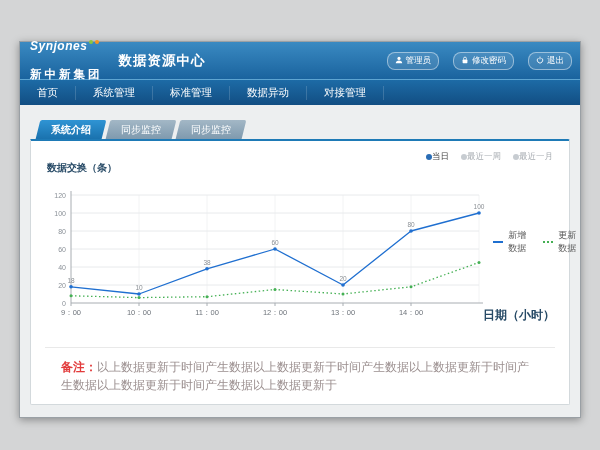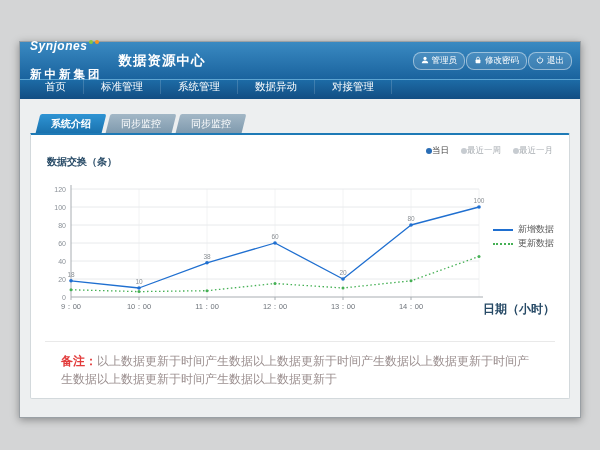--- a/index.html
+++ b/index.html
@@ -10,27 +10,27 @@
             background:#edeff0; border:1px solid #9aa0a5; box-shadow:0 2px 8px rgba(0,0,0,.35); }
 
   
   .hdr { height:37px; background:linear-gradient(#3a8ac2,#1a639e); display:flex; align-items:center; padding:0 8px 0 10px; }
   .brand-row { line-height:12px; }
   .brand { color:#fff; font-weight:bold; font-style:italic; font-size:12px; letter-spacing:.5px; }
   .ldot { display:inline-block; width:4px; height:4px; border-radius:50%; margin-left:2px; vertical-align:top; margin-top:1px; }
   .ldot.g { background:#8dc63f; } .ldot.o { background:#f7941d; }
   .company { color:#fff; font-weight:bold; font-size:11.5px; letter-spacing:3px; margin-top:15px; }
   .app-title { color:#fff; font-size:13.5px; font-weight:bold; margin-left:16px; margin-top:0; letter-spacing:1px; }
-  .hdr-actions { margin-left:auto; display:flex; gap:1px; align-items:center; }
+  .hdr-actions { margin-left:auto; display:flex; gap:14px; align-items:center; }
   .hbtn { display:flex; align-items:center; gap:3px; background:rgba(255,255,255,.12); border:1px solid rgba(255,255,255,.45);
           color:#fff; font-size:8.5px; padding:2px 7px; border-radius:8px; font-family:inherit; cursor:pointer; }
   .hbtn svg { width:8px; height:8px; }
 
   
-  .nav { height:20px; background:linear-gradient(#1d6ba6,#124e83); border-top:1px solid #5ea5d2; display:flex; align-items:flex-start;padding-left:8px; }
+  .nav { height:26px; background:linear-gradient(#1d6ba6,#124e83); border-top:1px solid #5ea5d2; display:flex; align-items:center; }
   .nav-item { color:#fff; font-size:10.5px; display:flex; align-items:center; padding:0 17px;
               border-right:1px solid rgba(255,255,255,.16); text-decoration:none; cursor:pointer; }
 
   
   .content { height:313px; padding:15px 10px 13px; position:relative; }
   .tabs { display:flex; margin-left:8px; height:19px; position:relative; z-index:2; }
   .tab { transform:skewX(-14deg); margin-right:4px; background:linear-gradient(#a3b7c6,#7f9aae);
          padding:0 13px; display:flex; align-items:center; border-radius:2px 2px 0 0; cursor:pointer; }
   .tab span { transform:skewX(14deg); color:#fff; font-size:10px; white-space:nowrap; }
   .tab.active { background:linear-gradient(#2f94d4,#1a72ae); }
@@ -44,21 +44,21 @@
 
   .filters { position:absolute; right:16px; top:10px; display:flex; gap:12px; }
   .pf { display:flex; align-items:center; font-size:8.5px; color:#a8adb2; cursor:pointer; }
   .pf .pf-dot { width:6px; height:6px; border-radius:50%; background:#c7ccd1; }
   .pf.active { color:#444; }
   .pf.active .pf-dot { background:#2a6db5; }
 
   .chart { position:absolute; left:10px; top:42px; }
   svg text { font-family:"Liberation Sans", sans-serif; }
 
-  .legend { position:absolute; right:8px; top:88px; display:flex; flex-direction:column; gap:1px; width:68px; }
+  .legend { position:absolute; right:8px; top:88px; display:flex; gap:16px; width:68px; }
   .lg { display:flex; align-items:center; gap:5px; font-size:9px; color:#555; cursor:pointer; }
   .lg .sample { width:20px; height:0; display:inline-block; }
 
   .note { position:absolute; left:14px; right:14px; bottom:10px; border-top:1px solid #e9e9e9;
           padding:10px 16px 0; font-size:12px; line-height:1.5; }
   .note-label { color:#e23c3c; font-weight:bold; }
   .note-text { color:#9b8f8f; }
 </style>
 </head>
 <body>
@@ -93,22 +93,22 @@
               <path d="M3 2.6a3.4 3.4 0 104 0" fill="none" stroke="#fff" stroke-width="1.1"></path>
               <line x1="5" y1="0.8" x2="5" y2="4.2" stroke="#fff" stroke-width="1.1"></line>
             </svg></span>
         <span>退出</span>
       </button>
     </div>
   </header>
 
   <nav class="nav">
     <a class="nav-item">首页</a>
+    <a class="nav-item">系统管理</a>
     <a class="nav-item">标准管理</a>
-    <a class="nav-item">系统管理</a>
     <a class="nav-item">数据异动</a>
     <a class="nav-item">对接管理</a>
   </nav>
 
   <div class="content">
     <div class="tabs">
       <div class="tab active">
           <span>系统介绍</span>
         </div>
       <div class="tab">

